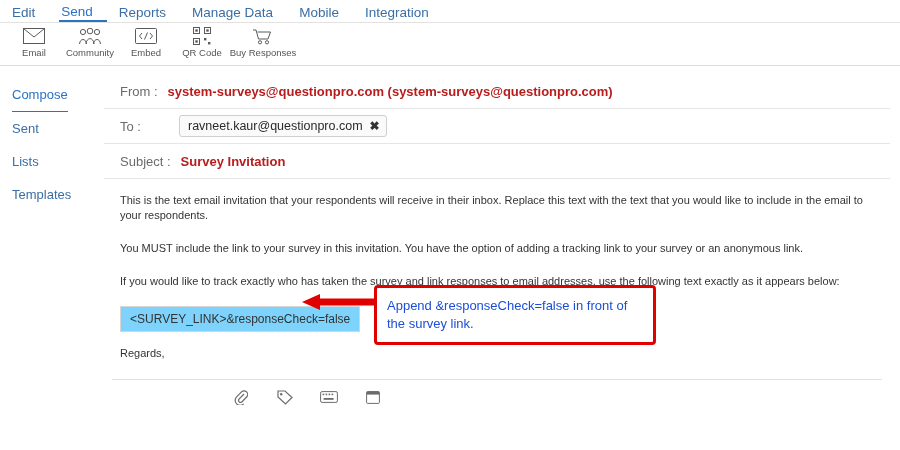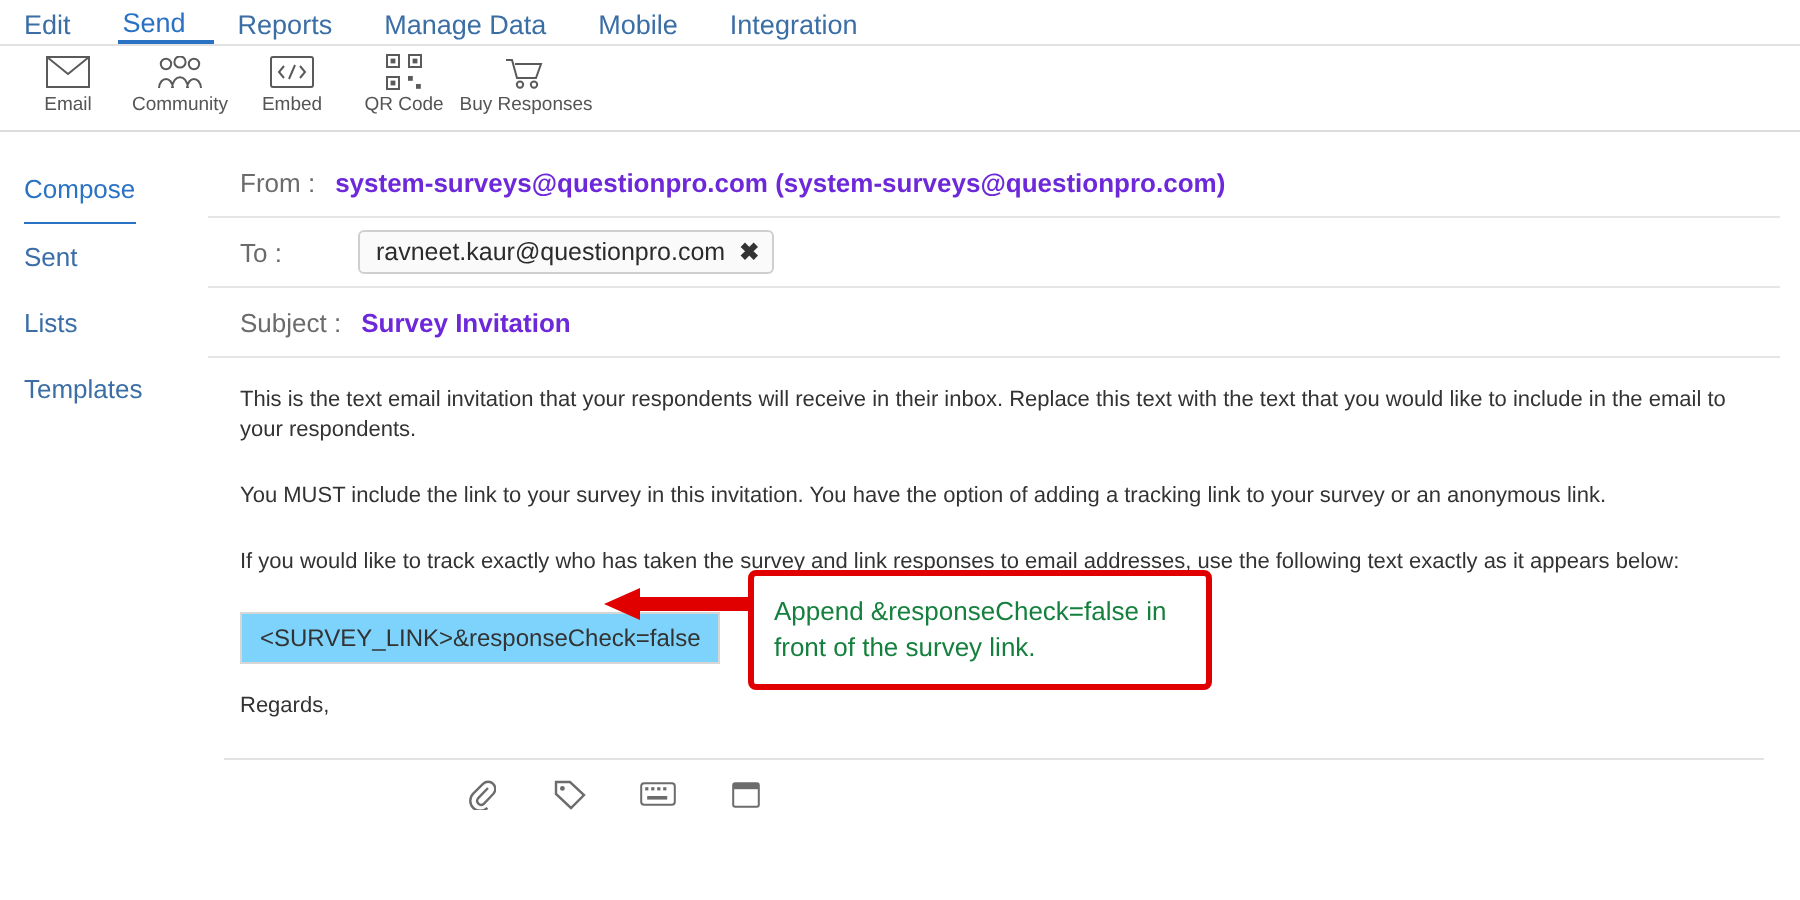--- a/index.html
+++ b/index.html
@@ -111,21 +111,21 @@
     min-height: 34px;
     padding: 0 8px 0 16px;
   }
   .field-label {
     color: #6b6b6b;
     font-size: 13px;
     margin-right: 10px;
     white-space: nowrap;
   }
   .field-value {
-    color: #6d28d9;
+    color: #b91c1c;
     font-size: 13px;
     font-weight: bold;
   }
   .chip {
     display: inline-flex;
     align-items: center;
     border: 1px solid #cfcfcf;
     border-radius: 3px;
     background: #fafafa;
     padding: 3px 6px 3px 8px;
@@ -182,26 +182,26 @@
     justify-content: center;
     width: 18px;
     height: 18px;
   }
 
   
   .annotation {
     position: absolute;
     left: 374px;
     top: 285px;
-    width: 232px;
+    width: 282px;
     height: 60px;
     border: 3px solid #e00000;
     border-radius: 4px;
     background: #ffffff;
-    color: #15803d;
+    color: #1d4ed8;
     font-size: 13px;
     line-height: 1.35;
     padding: 9px 10px;
     box-sizing: border-box;
   }
   .arrow-svg {
     position: absolute;
     left: 300px;
     top: 292px;
     pointer-events: none;

